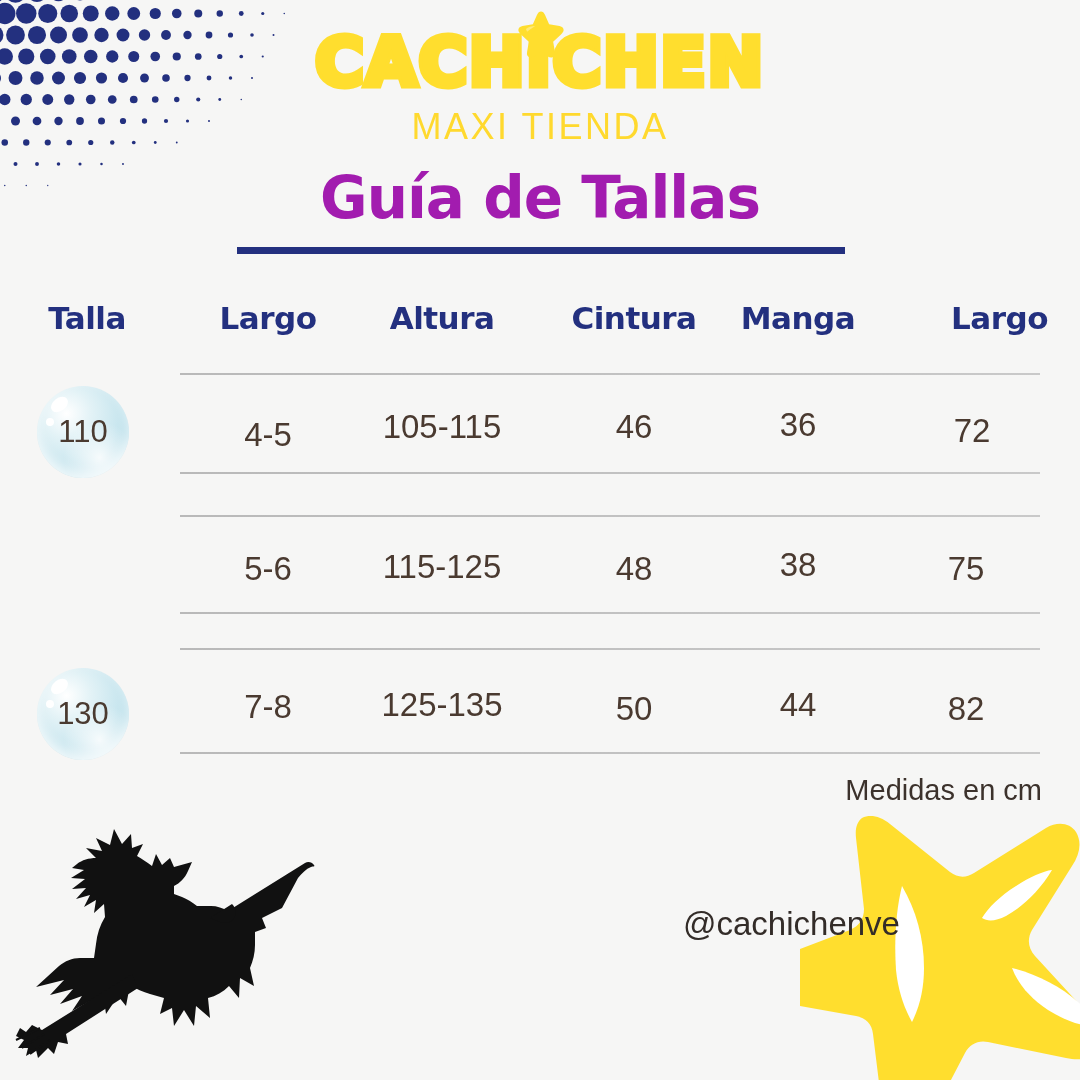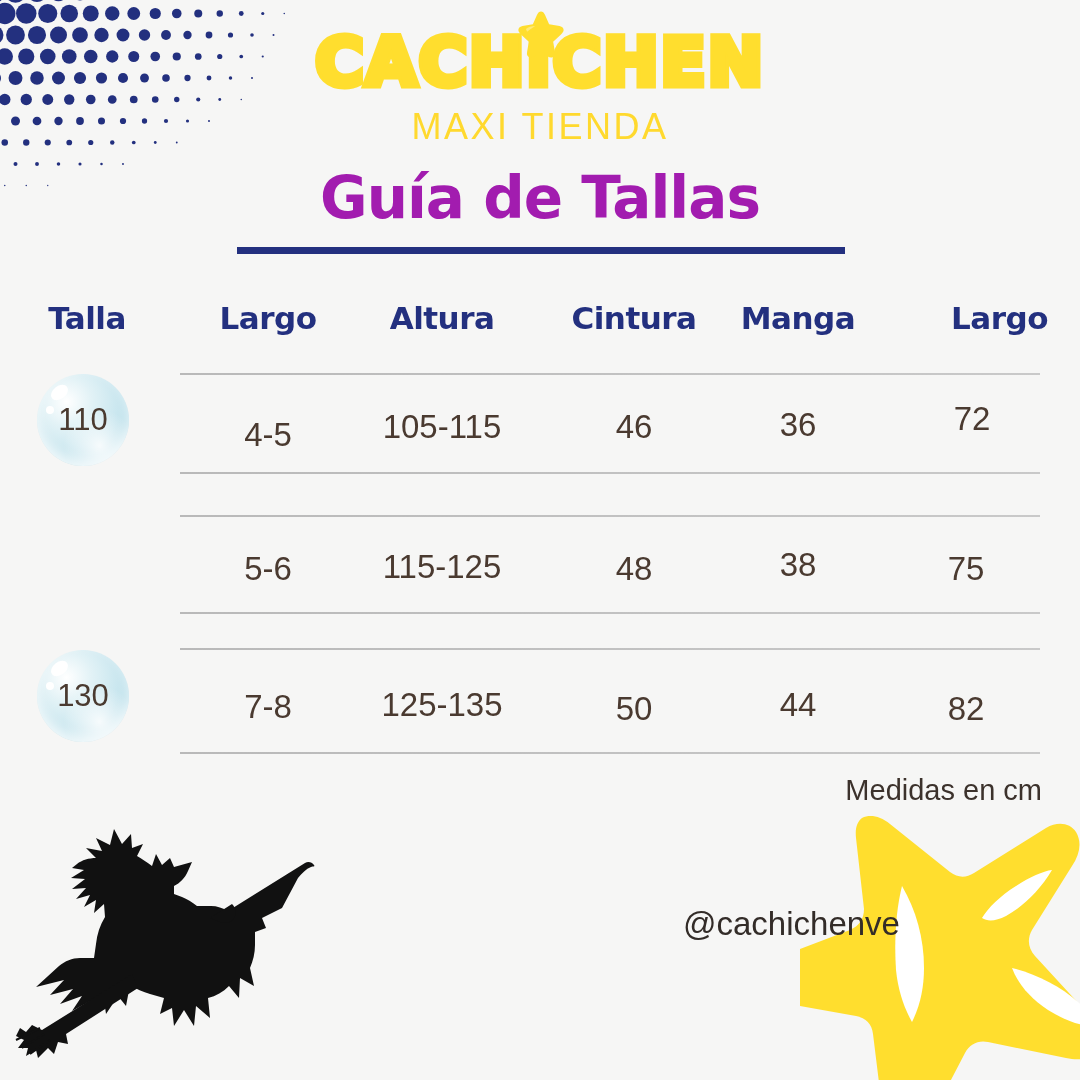--- a/index.html
+++ b/index.html
@@ -332,38 +332,38 @@
       <div class="hcell" style="left:896px; width:152px;text-align:right;">Largo</div>
     </div>
 
     <div class="rule" style="top:73px;"></div>
     <div class="rule" style="top:172px;"></div>
     <div class="rule" style="top:215px;"></div>
     <div class="rule" style="top:312px;"></div>
     <div class="rule" style="top:348px;"></div>
     <div class="rule" style="top:452px;"></div>
 
-    <div class="bubble" style="left:37px; top:74px;text-align:right;">
+    <div class="bubble" style="left:37px; top:86px;text-align:right;">
       <div class="bubble-hl-a"></div>
       <div class="bubble-hl-b"></div>
       <div class="bubble-num">110</div>
     </div>
     <div class="vcell" style="left:192px; top:116px; width:152px;">4-5</div>
     <div class="vcell" style="left:366px; top:108px; width:152px;">105-115</div>
     <div class="vcell" style="left:558px; top:108px; width:152px;">46</div>
     <div class="vcell" style="left:722px; top:106px; width:152px;">36</div>
-    <div class="vcell" style="left:896px; top:100px; width:152px;">72</div>
+    <div class="vcell" style="left:896px; top:112px; width:152px;">72</div>
 
     <div class="vcell" style="left:192px; top:250px; width:152px;">5-6</div>
     <div class="vcell" style="left:366px; top:248px; width:152px;">115-125</div>
     <div class="vcell" style="left:558px; top:250px; width:152px;">48</div>
     <div class="vcell" style="left:722px; top:246px; width:152px;">38</div>
     <div class="vcell" style="left:890px; top:250px; width:152px;">75</div>
 
-    <div class="bubble" style="left:37px; top:350px;">
+    <div class="bubble" style="left:37px; top:368px;">
       <div class="bubble-hl-a"></div>
       <div class="bubble-hl-b"></div>
       <div class="bubble-num">130</div>
     </div>
     <div class="vcell" style="left:192px; top:388px; width:152px;">7-8</div>
     <div class="vcell" style="left:366px; top:386px; width:152px;">125-135</div>
     <div class="vcell" style="left:558px; top:390px; width:152px;">50</div>
     <div class="vcell" style="left:722px; top:386px; width:152px;">44</div>
     <div class="vcell" style="left:890px; top:390px; width:152px;">82</div>
   </div>

